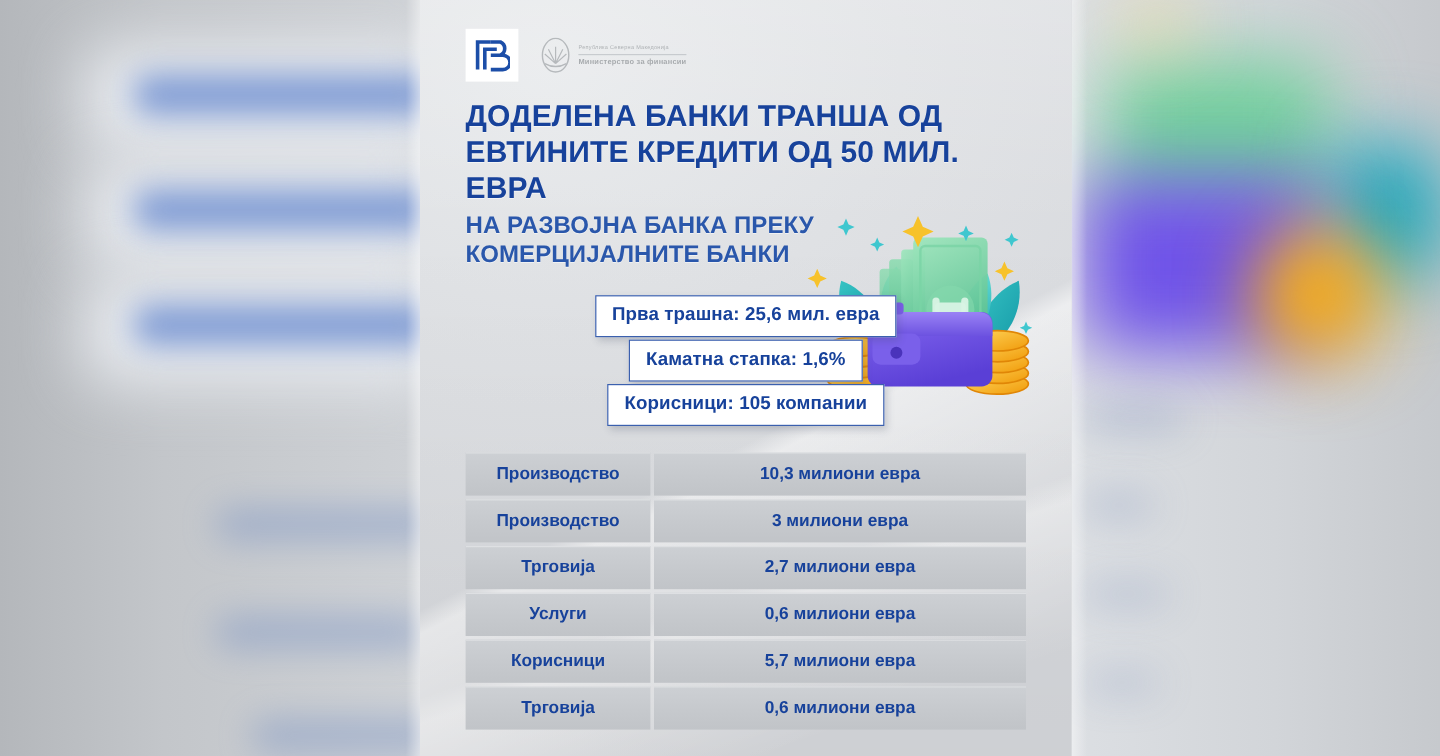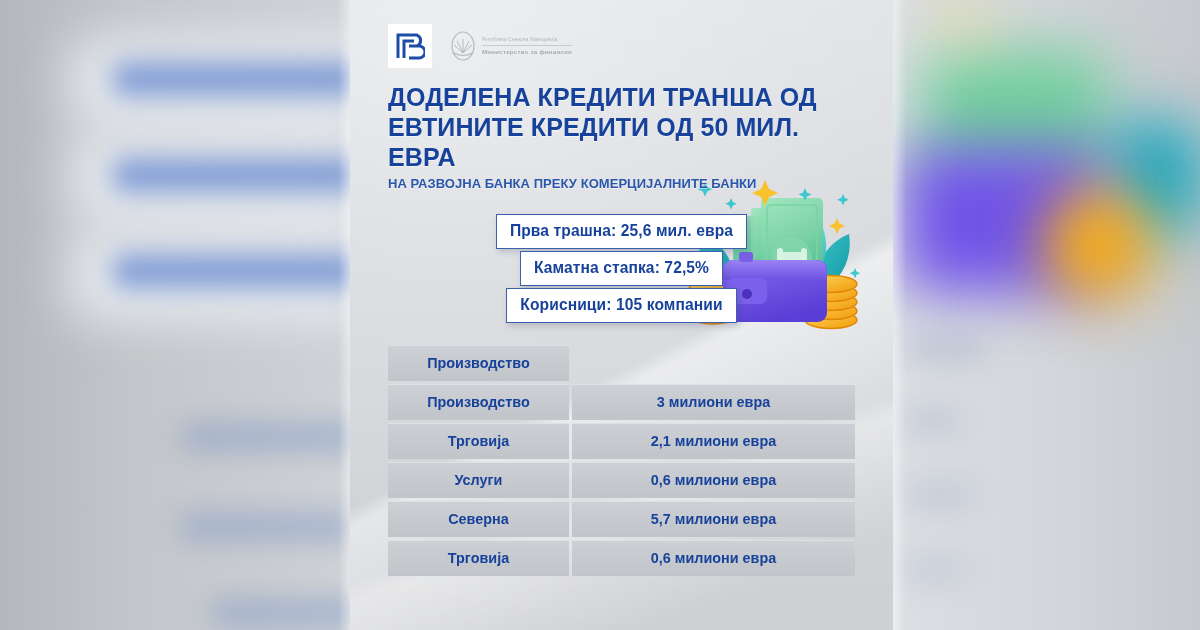--- a/index.html
+++ b/index.html
@@ -107,21 +107,21 @@
     font-weight: 800;
     font-size: 25px;
     line-height: 1.20;
     letter-spacing: .1px;
     text-shadow: 0 1px 0 rgba(255,255,255,.55);
   }
   .headline .h2 {
     margin-top: 4px;
     color: #2a57ab;
     font-weight: 600;
-    font-size: 13px;
+    font-size: 20px;
     letter-spacing: .05px;
     line-height: 1.2;
     text-shadow: 0 1px 0 rgba(255,255,255,.5);
   }
 
   
   .badges { margin-top: 22px; display: flex; flex-direction: column; gap: 2px; align-items: center; }
   .badge {
     background: #ffffff;
     border: 1px solid #3b60ae;
@@ -143,21 +143,21 @@
   .trow { display: flex; gap: 3px; }
   .tcell {
     background: linear-gradient(to bottom, #cdd0d4 0%, #c6c9cd 55%, #c1c4c8 100%);
     color: #17429b;
     font-weight: 700;
     font-size: 14.4px;
     height: 36px;
     display: flex; align-items: center; justify-content: center;
     box-shadow: inset 0 1px 0 rgba(255,255,255,.35);
   }
-  .tcell.k { width: 181px; flex: none; }
+  .tcell.k { width: 154px; flex: none; }
   .tcell.v { flex: 1 1 auto; }
 </style>
 </head>
 <body>
 
 <div id="stage">
 
   <div class="backdrop">
 
     <div class="bd-left">
@@ -308,49 +308,50 @@
           </svg>
           <div class="mf-text">
             <div class="mf-l1">Република Северна Македонија</div>
             <div class="mf-rule"></div>
             <div class="mf-l2">Министерство за финансии</div>
           </div>
         </div>
       </div>
 
       <div class="headline">
-        <div class="h1">ДОДЕЛЕНА КРЕДИТИ ТРАНША ОД</div>
+        <div class="h1">ДОДЕЛЕНА БАНКИ ТРАНША ОД</div>
         <div class="h1">ЕВТИНИТЕ КРЕДИТИ ОД 50 МИЛ. ЕВРА</div>
         <div class="h2">НА РАЗВОЈНА БАНКА ПРЕКУ КОМЕРЦИЈАЛНИТЕ БАНКИ</div>
       </div>
 
       <div class="badges">
         <div class="badge">Прва трашна: 25,6 мил. евра</div>
-        <div class="badge">Каматна стапка: 72,5%</div>
+        <div class="badge">Каматна стапка: 1,6%</div>
         <div class="badge">Корисници: 105 компании</div>
       </div>
 
       <div class="tbl">
         <div class="trow">
           <div class="tcell k">Производство</div>
+          <div class="tcell v">10,3 милиони евра</div>
         </div>
         <div class="trow">
           <div class="tcell k">Производство</div>
           <div class="tcell v">3 милиони евра</div>
         </div>
         <div class="trow">
           <div class="tcell k">Трговија</div>
-          <div class="tcell v">2,1 милиони евра</div>
+          <div class="tcell v">2,7 милиони евра</div>
         </div>
         <div class="trow">
           <div class="tcell k">Услуги</div>
           <div class="tcell v">0,6 милиони евра</div>
         </div>
         <div class="trow">
-          <div class="tcell k">Северна</div>
+          <div class="tcell k">Корисници</div>
           <div class="tcell v">5,7 милиони евра</div>
         </div>
         <div class="trow">
           <div class="tcell k">Трговија</div>
           <div class="tcell v">0,6 милиони евра</div>
         </div>
       </div>
 
     </div>
   </div>

